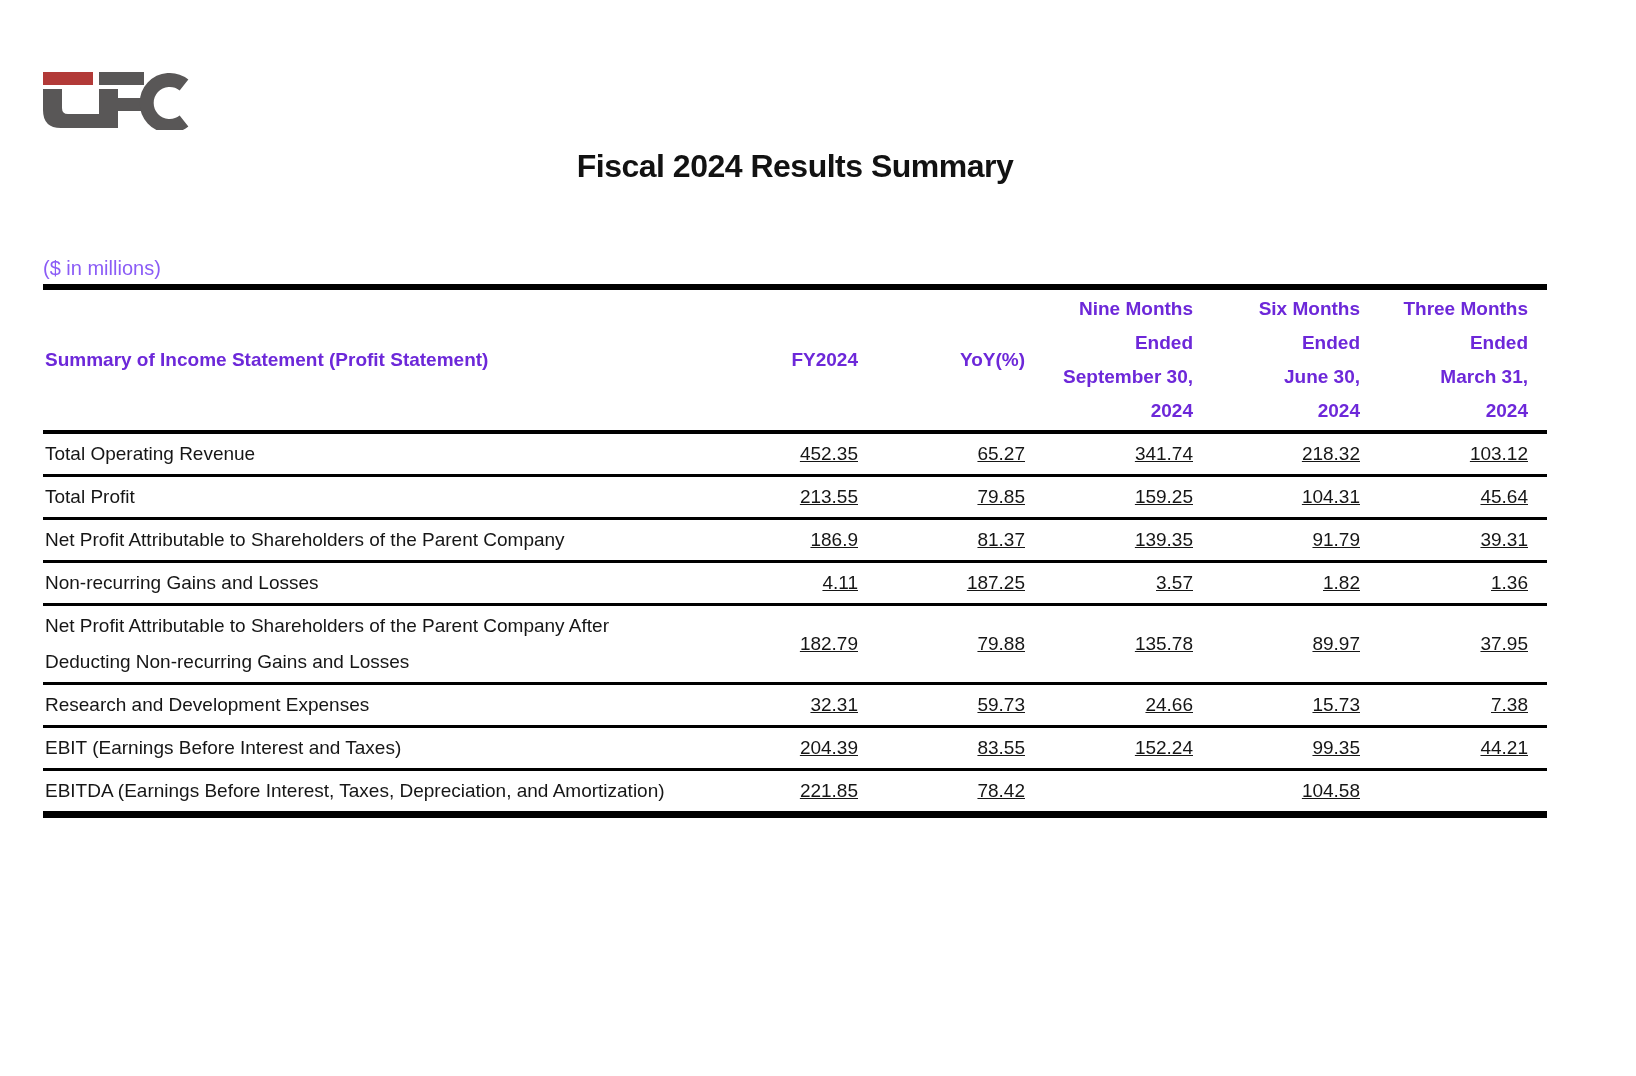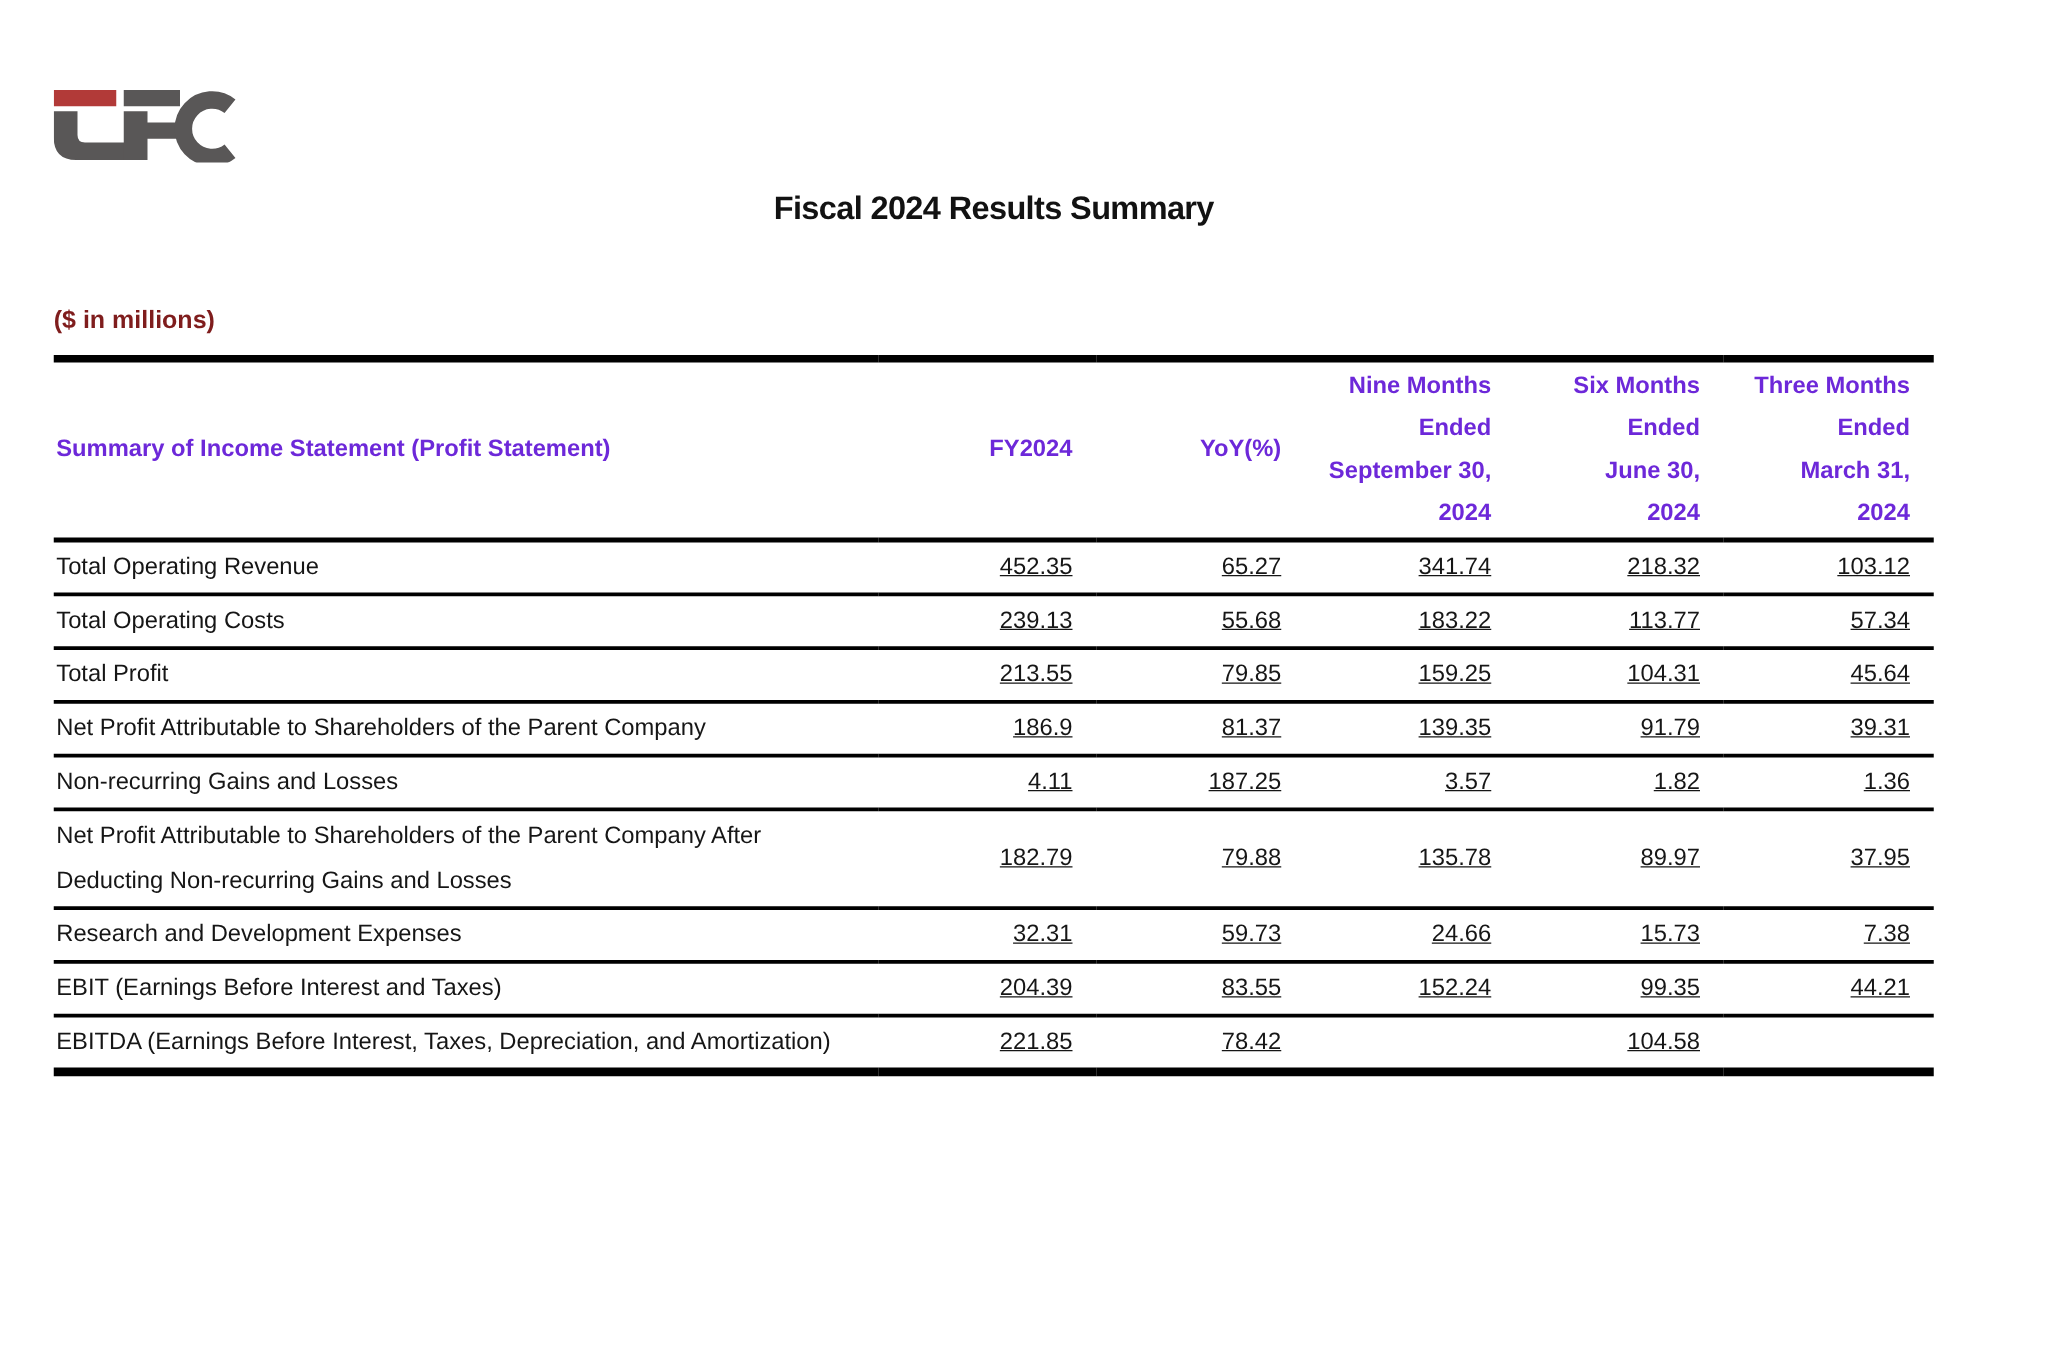--- a/index.html
+++ b/index.html
@@ -8,26 +8,26 @@
     width:1636px; height:1076px;
     background:#ffffff;
     font-family:"Liberation Sans", sans-serif;
     color:#161616;
     overflow:hidden;
   }
   .logo { position:absolute; top:72px; left:43px; }
   .logo svg { display:block; }
   .title {
     position:absolute; top:146px; left:43px; width:1504px;
-    text-align:center; font-size:26px; font-weight:700;
+    text-align:center; font-size:32px; font-weight:700;
     color:#121212; letter-spacing:-0.5px; line-height:40px;
   }
   .units {
-    position:absolute; top:242px; left:43px;
-    font-size:20px; font-weight:700; line-height:28px; color:#7f1d1d;
+    position:absolute; top:254px; left:43px;
+    font-size:20px; font-weight:400; line-height:28px; color:#8b5cf6;
   }
   table.results {
     position:absolute; top:284px; left:43px; width:1504px;
     border-collapse:collapse; table-layout:fixed;
     border-top:6px solid #000;
     border-bottom:7px solid #000;
   }
   thead tr { height:145px; border-bottom:4px solid #000; }
   thead th {
     vertical-align:middle; font-size:19px; font-weight:700;
@@ -105,28 +105,20 @@
     <tbody>
       <tr>
         <td class="label">Total Operating Revenue</td>
         <td class="num">452.35</td>
         <td class="num">65.27</td>
         <td class="num">341.74</td>
         <td class="num">218.32</td>
         <td class="num">103.12</td>
       </tr>
       <tr>
-        <td class="label">Total Operating Costs</td>
-        <td class="num">239.13</td>
-        <td class="num">55.68</td>
-        <td class="num">183.22</td>
-        <td class="num">113.77</td>
-        <td class="num">57.34</td>
-      </tr>
-      <tr>
         <td class="label">Total Profit</td>
         <td class="num">213.55</td>
         <td class="num">79.85</td>
         <td class="num">159.25</td>
         <td class="num">104.31</td>
         <td class="num">45.64</td>
       </tr>
       <tr>
         <td class="label">Net Profit Attributable to Shareholders of the Parent Company</td>
         <td class="num">186.9</td>

